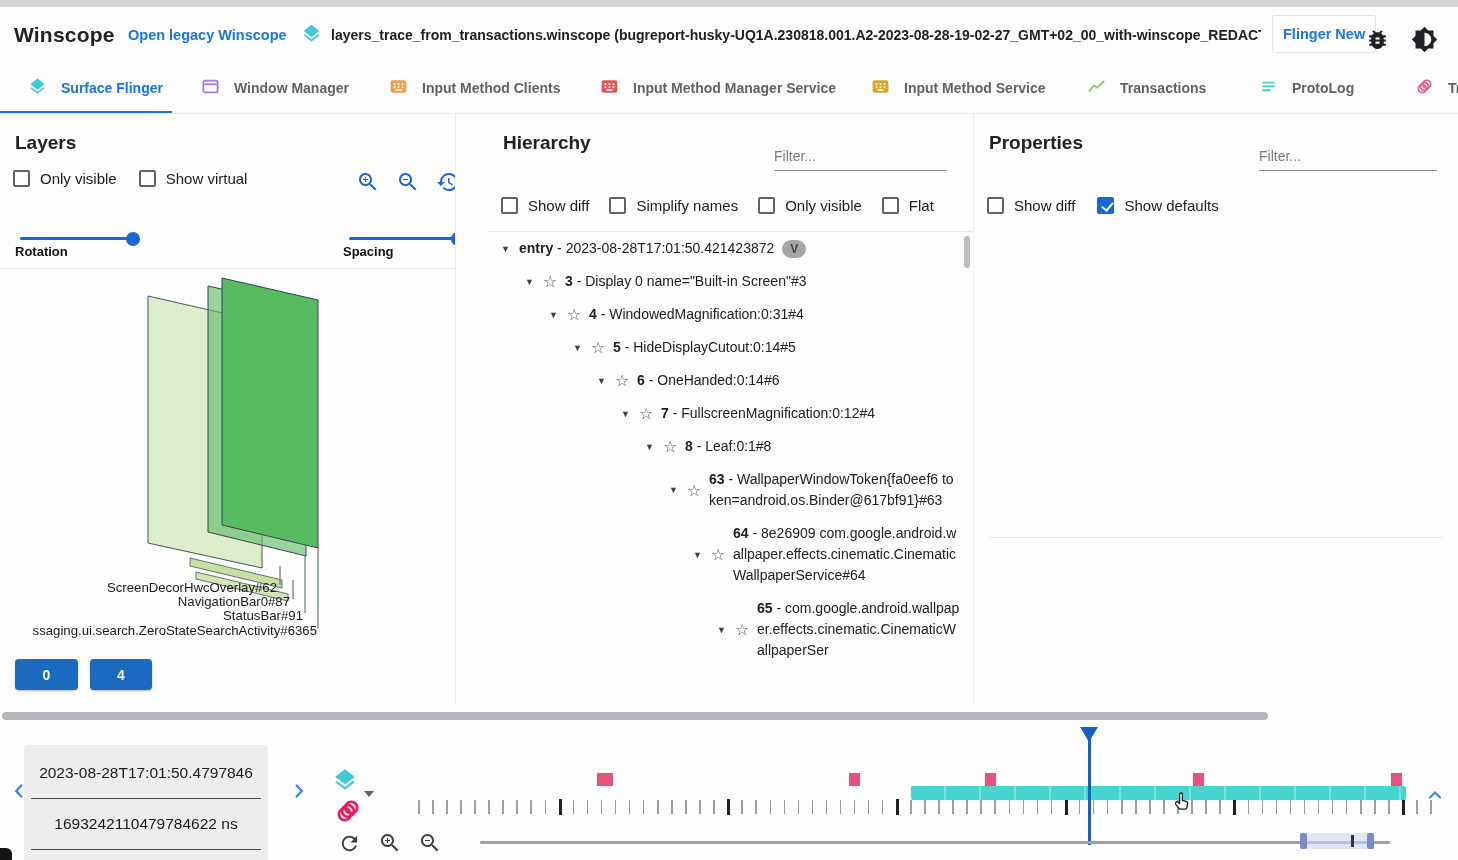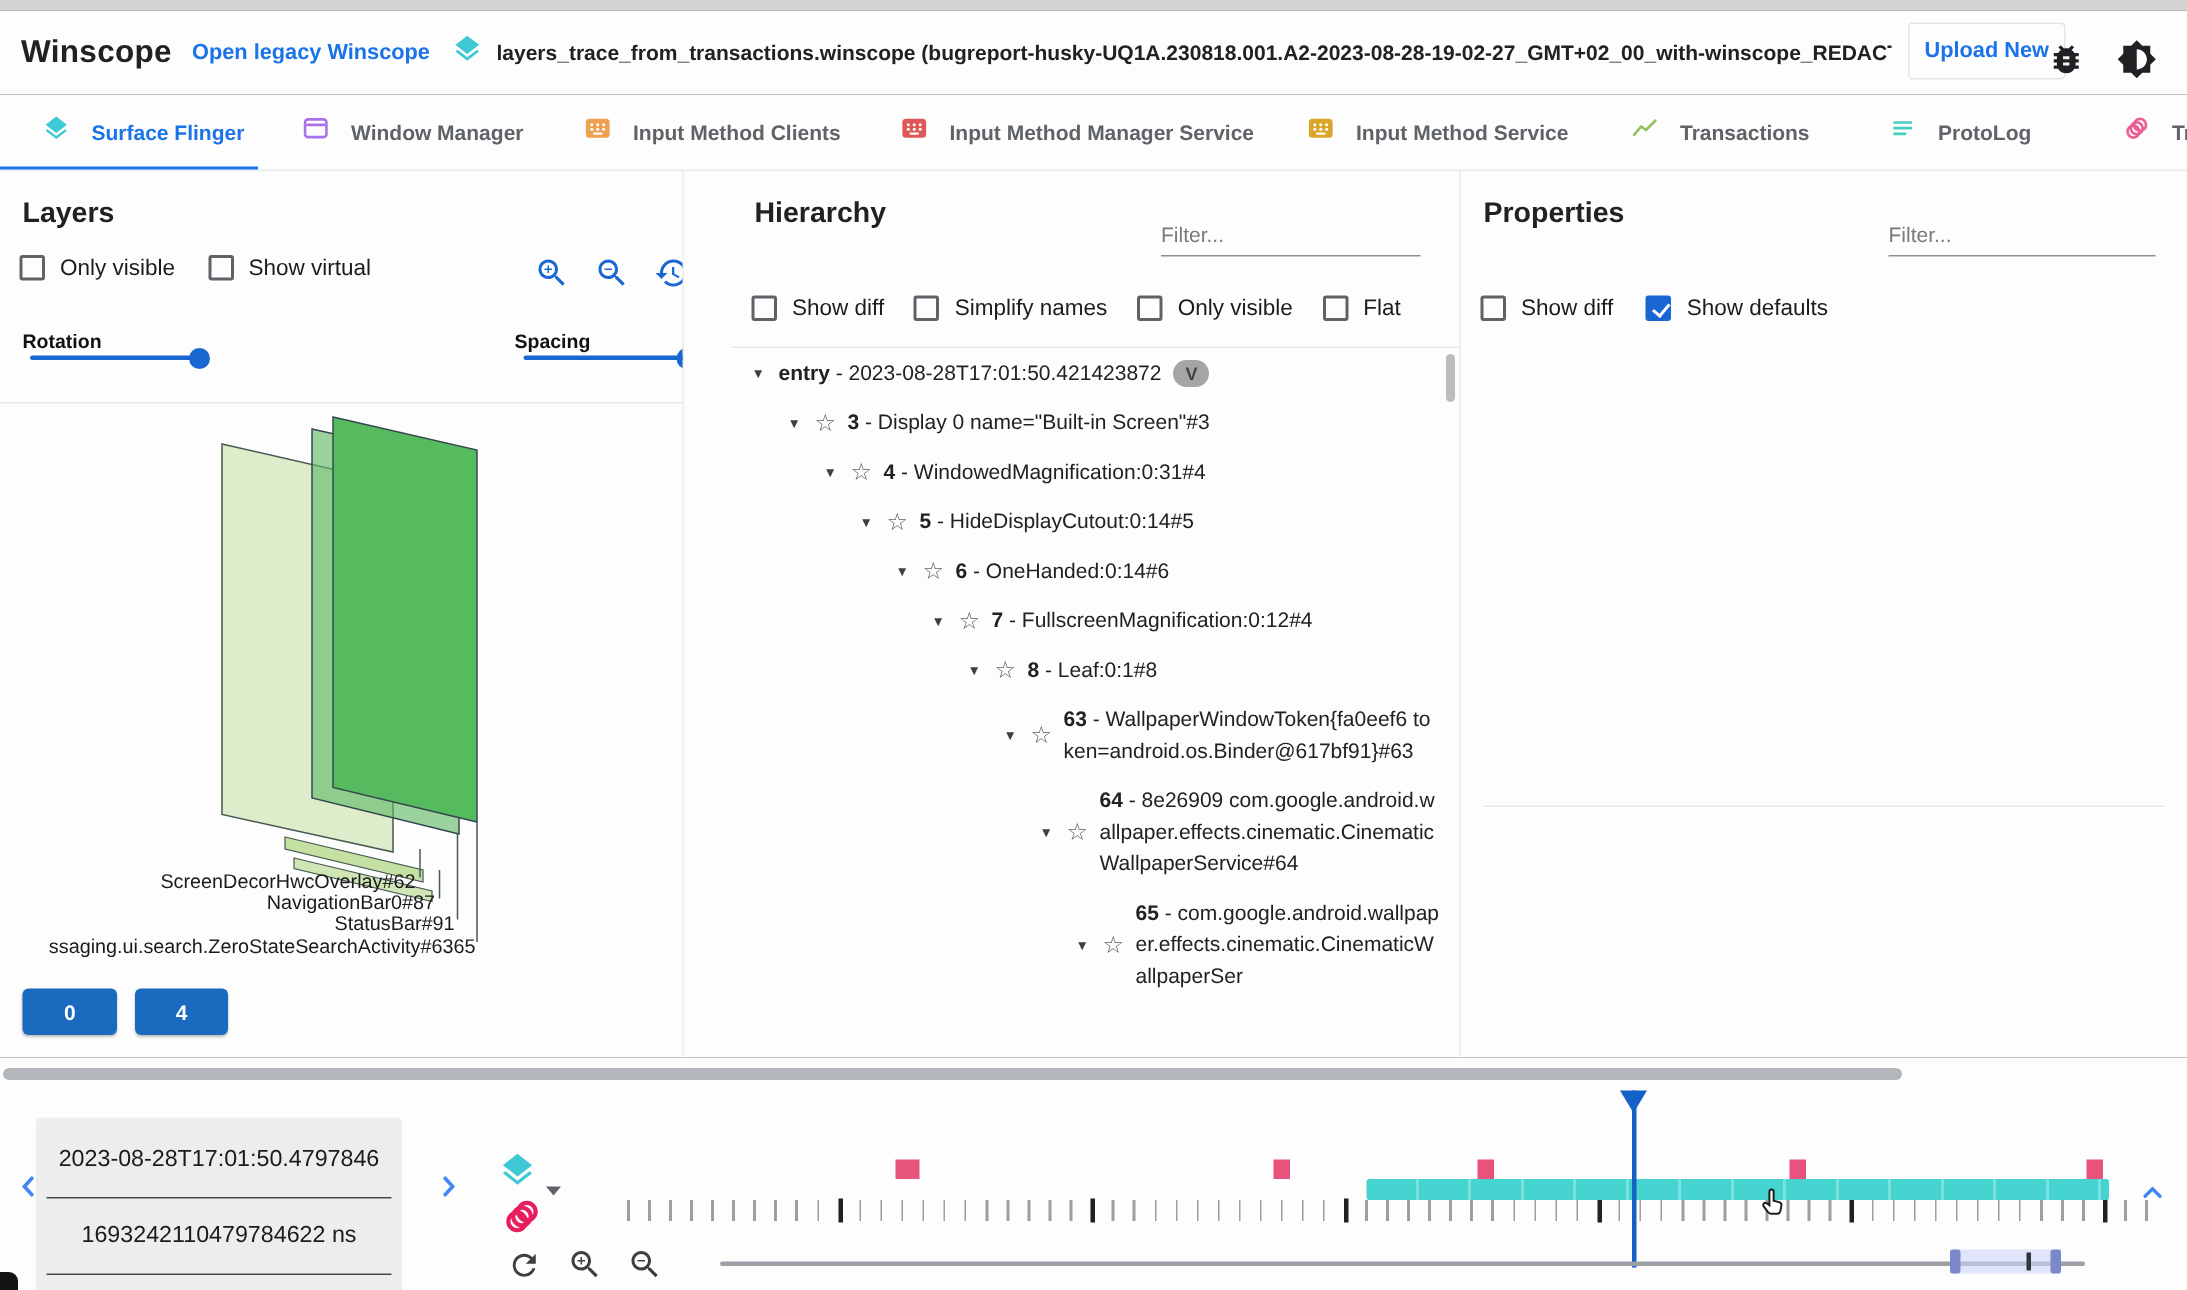--- a/index.html
+++ b/index.html
@@ -1,18 +1,18 @@
 <!DOCTYPE html>
 <html><head>
 <meta charset="utf-8">
 <style>
   * { box-sizing: border-box; margin: 0; padding: 0; }
   html,body { background:#fff; }
   body { font-family:"Liberation Sans","DejaVu Sans",sans-serif; color:#202124; }
-  #app { position:relative; width:1458px; height:860px; overflow:hidden; background:#000000; }
+  #app { position:relative; width:1458px; height:860px; overflow:hidden; background:#fef9c3; }
 
   .top-strip { position:absolute; left:0; top:0; width:1458px; height:7px; background:#d4d4d4; }
 
   
   header { position:absolute; left:0; top:7px; width:1458px; height:56px; background:#fdfdfd; display:flex; align-items:center; }
   .app-title { position:absolute; left:14px; font-size:21px; font-weight:700; letter-spacing:.2px; }
   .legacy-link { position:absolute; left:128px; font-size:14.5px; font-weight:700; color:#1a73e8; cursor:pointer; }
   .file-chip { position:absolute; left:301px; display:flex; align-items:center; gap:9px; max-width:960px; }
   .file-name { font-size:14px; font-weight:600; white-space:nowrap; overflow:hidden; }
   .upload-btn { position:absolute; left:1272px; top:8px; height:38px; padding:0 10px; border:1px solid #e4e4e4; border-radius:3px; background:#fdfdfd; color:#1a73e8; font-size:14.5px; font-weight:700; display:flex; align-items:center; cursor:pointer; }
@@ -37,21 +37,21 @@
   .cb-row { position:absolute; left:13px; display:flex; align-items:center; gap:22px; }
   .cb-item { display:flex; align-items:center; gap:10px; cursor:pointer; }
   .cb { width:17px; height:17px; border:2px solid #5f6368; border-radius:2px; position:relative; background:#fdfdfd; flex:0 0 auto; }
   .cb.checked { background:#1967d2; border-color:#1967d2; }
   .cb.checked::after { content:""; position:absolute; left:4.5px; top:1px; width:5px; height:9px; border:solid #fff; border-width:0 2px 2px 0; transform:rotate(40deg); }
   .cb-label { font-size:15px; color:#1b1c1e; }
   .hdivider { position:absolute; height:1px; background:#e7e7e7; }
 
   
   .icon-btn { position:absolute; width:24px; height:24px; cursor:pointer; }
-  .slider-label { position:absolute; font-size:13px; font-weight:700; color:#111; }
+  .slider-label { position:absolute; font-size:13px; font-weight:700; color:#111;margin-top:24px; }
   .slider { position:absolute; height:3px; background:#1a67d2; border-radius:2px; }
   .slider .thumb { position:absolute; right:-4px; top:-5.5px; width:14px; height:14px; border-radius:50%; background:#1a67d2; cursor:pointer; }
   .rects-btn { position:absolute; width:63px; height:31px; background:#1a6bc0; color:#fff; border:none; border-radius:4px; font-size:14px; font-weight:700; cursor:pointer; box-shadow:0 1px 2px rgba(0,0,0,.25); }
 
   
   #tree { position:absolute; left:0; top:118px; width:486px; height:473px; overflow:hidden; padding:0 14px 0 13px; }
   .tree-row { display:flex; align-items:center; padding:6px 0; cursor:pointer; }
   .tree-tri { width:18px; font-size:9px; color:#3c4043; flex:0 0 auto; }
   .tree-star { width:22px; font-size:16px; color:#616161; flex:0 0 auto; }
   .tree-text { font-size:14px; line-height:21px; word-break:break-all; }
@@ -94,21 +94,21 @@
     <div class="app-title">Winscope</div>
     <a class="legacy-link">Open legacy Winscope</a>
     <div class="file-chip">
       <span>
         <svg width="21" height="21" viewBox="0 0 24 24">
             <path fill="#3fc9d6" d="M11.99 18.54l-7.37-5.73L3 14.07l9 7 9-7-1.63-1.27-7.38 5.74zM12 16l7.36-5.73L21 9l-9-7-9 7 1.63 1.27L12 16z"></path>
           </svg>
       </span>
       <span class="file-name">layers_trace_from_transactions.winscope (bugreport-husky-UQ1A.230818.001.A2-2023-08-28-19-02-27_GMT+02_00_with-winscope_REDACTED.zip)</span>
     </div>
-    <button class="upload-btn">Upload New</button>
+    <button class="upload-btn">Flinger New</button>
     <span class="hdr-icon" style="left:1363px">
       <svg width="25" height="25" viewBox="0 0 24 24">
           <path fill="#202124" d="M20 8h-2.81c-.45-.78-1.07-1.45-1.82-1.96L17 4.41 15.59 3l-2.17 2.17C12.96 5.06 12.49 5 12 5c-.49 0-.96.06-1.41.17L8.41 3 7 4.41l1.62 1.63C7.88 6.55 7.26 7.22 6.81 8H4v2h2.09c-.05.33-.09.66-.09 1v1H4v2h2v1c0 .34.04.67.09 1H4v2h2.81c1.04 1.79 2.97 3 5.19 3s4.15-1.21 5.19-3H20v-2h-2.09c.05-.33.09-.66.09-1v-1h2v-2h-2v-1c0-.34-.04-.67-.09-1H20V8zm-6 8h-4v-2h4v2zm0-4h-4v-2h4v2z"></path>
         </svg>
     </span>
     <span class="hdr-icon" style="left:1410px">
       <svg width="27" height="27" viewBox="0 0 24 24">
           <path fill="#202124" d="M20 15.31L23.31 12 20 8.69V4h-4.69L12 .69 8.69 4H4v4.69L.69 12 4 15.31V20h4.69L12 23.31 15.31 20H20v-4.69zM12 18V6c3.31 0 6 2.69 6 6s-2.69 6-6 6z"></path>
         </svg>
     </span>

